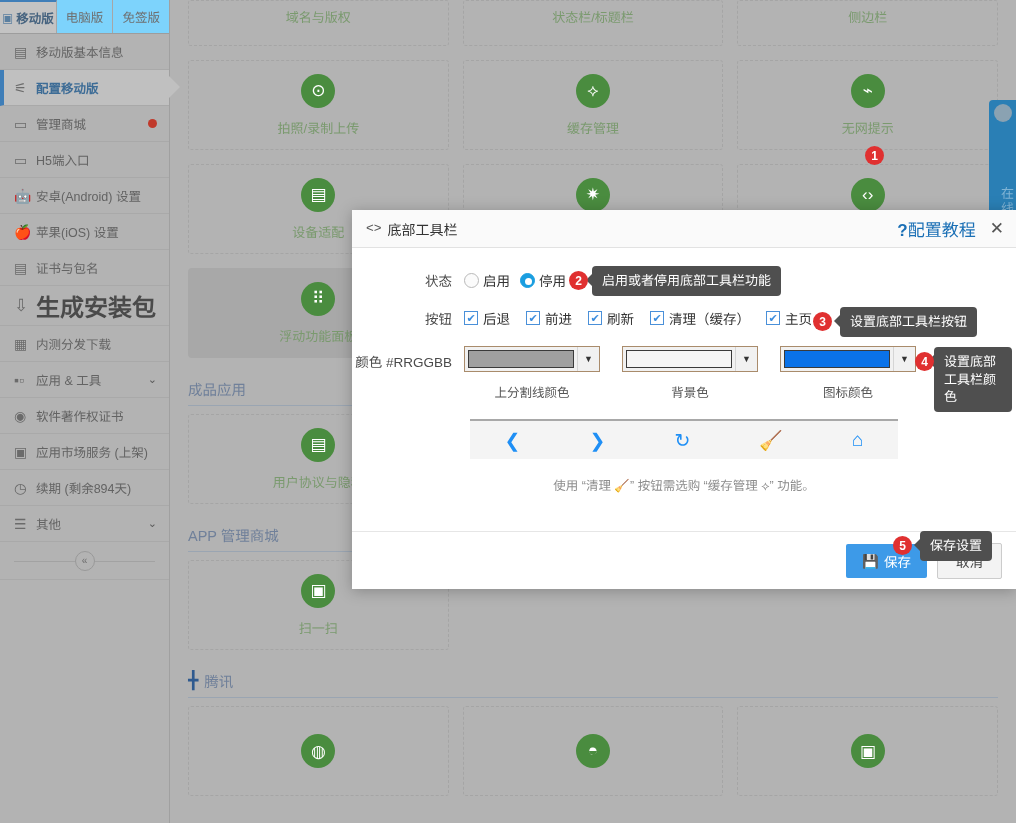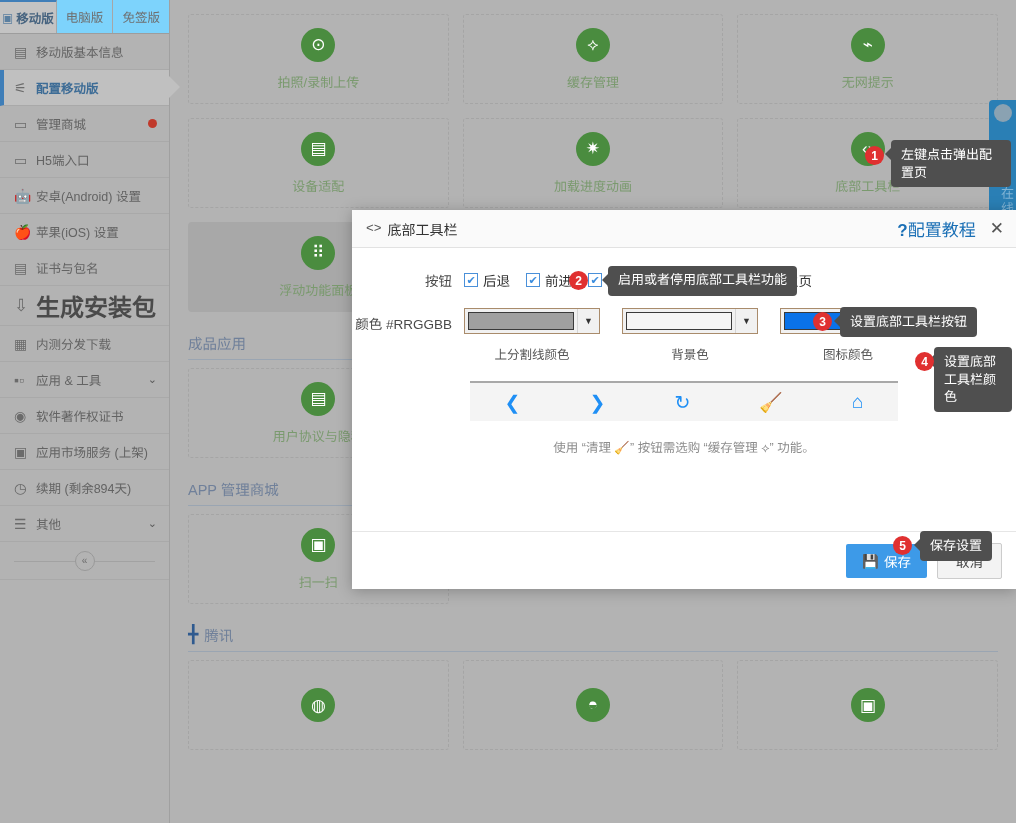--- a/index.html
+++ b/index.html
@@ -255,20 +255,31 @@
     border-right:6px solid #4f4f4f;
   }
 </style>
 </head>
 <body>
 
 <div id="root">
 
   <div class="content">
 
+    <div class="grid" style="padding-top:0;">
+      <div class="card short">
+        <div class="clabel">域名与版权</div>
+      </div>
+      <div class="card short">
+        <div class="clabel">状态栏/标题栏</div>
+      </div>
+      <div class="card short">
+        <div class="clabel">侧边栏</div>
+      </div>
+    </div>
 
     <div class="grid" style="margin-top:14px;">
       <div class="card">
         <div class="cicon">
             <span>⊙</span>
           </div>
         <div class="clabel">拍照/录制上传</div>
       </div>
       <div class="card">
         <div class="cicon">
@@ -468,20 +479,31 @@
       </div>
       <div class="spacer"></div>
       <div class="tutorial">
         <span class="q">?</span><span>配置教程</span>
       </div>
       <div class="close-x">✕</div>
     </div>
 
     <div class="modal-body">
 
+      <div class="frow">
+        <div class="flabel">状态</div>
+        <label class="radio-opt">
+          <span class="rdo"></span>
+          <span>启用</span>
+        </label>
+        <label class="radio-opt">
+          <span class="rdo on"></span>
+          <span>停用</span>
+        </label>
+      </div>
 
       <div class="frow">
         <div class="flabel">按钮</div>
         <label class="cbx-opt">
           <span class="cbx on"></span>
           <span>后退</span>
         </label>
         <label class="cbx-opt">
           <span class="cbx on"></span>
           <span>前进</span>
@@ -539,24 +561,23 @@
     <div class="modal-foot">
       <button class="btn-save">
         <span>💾</span>
         <span>保存</span>
       </button>
       <button class="btn-cancel">取消</button>
     </div>
   </div>
 
   <div class="badge" style="left:865px; top:146px;">1</div>
-  <div class="tip" style="left:891px; top:140px; width:120px;">左键点击弹出配置页</div>
 
   <div class="badge" style="left:569px; top:271px;">2</div>
-  <div class="tip" style="left:608px; top:266px;font-family:Liberation Mono, monospace;">启用或者停用底部工具栏功能</div>
+  <div class="tip" style="left:592px; top:266px;">启用或者停用底部工具栏功能</div>
 
   <div class="badge" style="left:813px; top:312px;">3</div>
   <div class="tip" style="left:840px; top:307px;">设置底部工具栏按钮</div>
 
   <div class="badge" style="left:915px; top:352px;">4</div>
   <div class="tip" style="left:934px; top:347px; width:78px;">设置底部工具栏颜色</div>
 
   <div class="badge" style="left:893px; top:536px;">5</div>
   <div class="tip" style="left:920px; top:531px;">保存设置</div>
 

